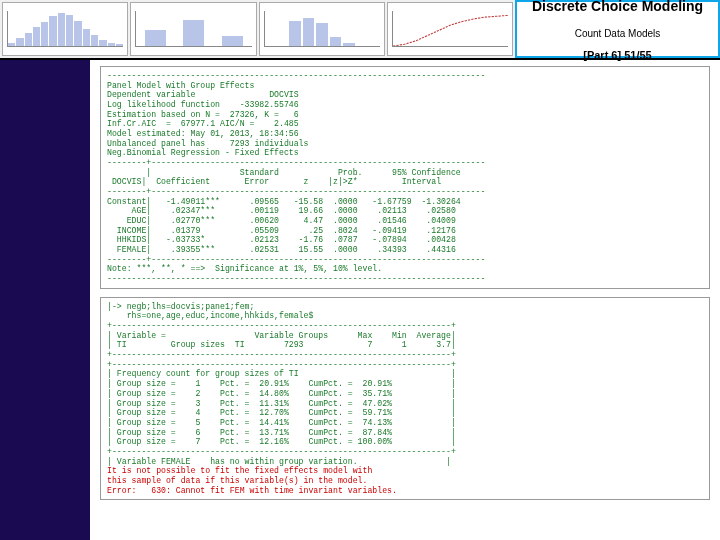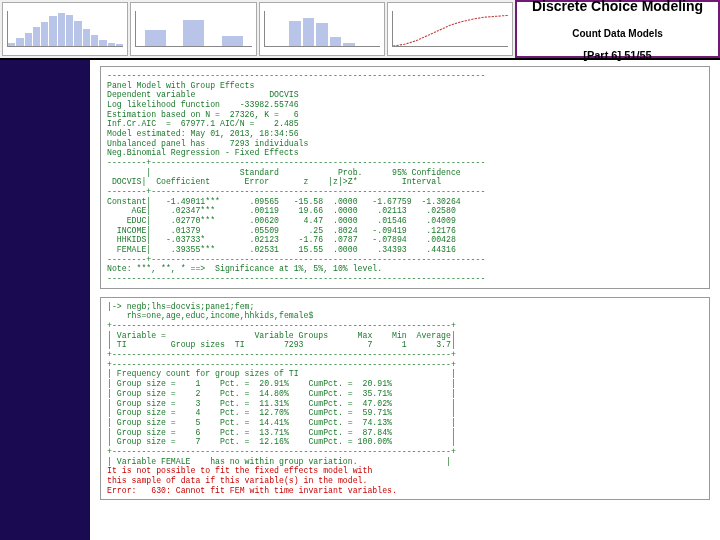--- a/index.html
+++ b/index.html
@@ -12,23 +12,23 @@
   .histo { position: absolute; bottom: 0; left: 0; right: 0; height: 100%; display: flex; align-items: flex-end; gap: 1px; }
   .histo div { background: #b8c4e8; flex: 1; }
   
   .bars3 { position: absolute; inset: 0; display: flex; align-items: flex-end; justify-content: space-around; }
   .bars3 div { width: 18%; background: #b8c4e8; }
   
   .bars5 { position: absolute; inset: 0; display: flex; align-items: flex-end; justify-content: center; gap: 2px; }
   .bars5 div { width: 10%; background: #b8c4e8; }
   
   .line-svg { position: absolute; inset: 0; width: 100%; height: 100%; }
-  .title-box { width: 205px; background: #fff; border: 2px solid #701a75; display: flex; flex-direction: column; align-items: center; justify-content: center; padding: 2px 4px; }
+  .title-box { width: 205px; background: #fff; border: 2px solid #0ea5e9; display: flex; flex-direction: column; align-items: center; justify-content: center; padding: 2px 4px; }
   .title-box .t1 { font-size: 14px; font-weight: bold; }
-  .title-box .t2 { font-size: 10px; font-weight: bold; margin-top: 14px; }
+  .title-box .t2 { font-size: 10px; font-weight: normal; margin-top: 14px; }
   .title-box .t3 { font-size: 11px; font-weight: bold; margin-top: 10px; }
   .body-layout { display: flex; height: calc(540px - 60px); }
   .side-strip { width: 90px; background: #1a0a52; }
   .content { flex: 1; background: #fff; padding: 6px 10px; display: flex; flex-direction: column; gap: 8px; }
   .output-box { border: 1px solid #999; background: #fff; }
   .output-box pre { font-family: "Courier New", monospace; font-size: 8.2px; line-height: 1.18; color: #1a7a2a; white-space: pre; padding: 4px 6px; }
   .output-box pre .err { color: #c00; }
 </style>
 </head>
 <body>

